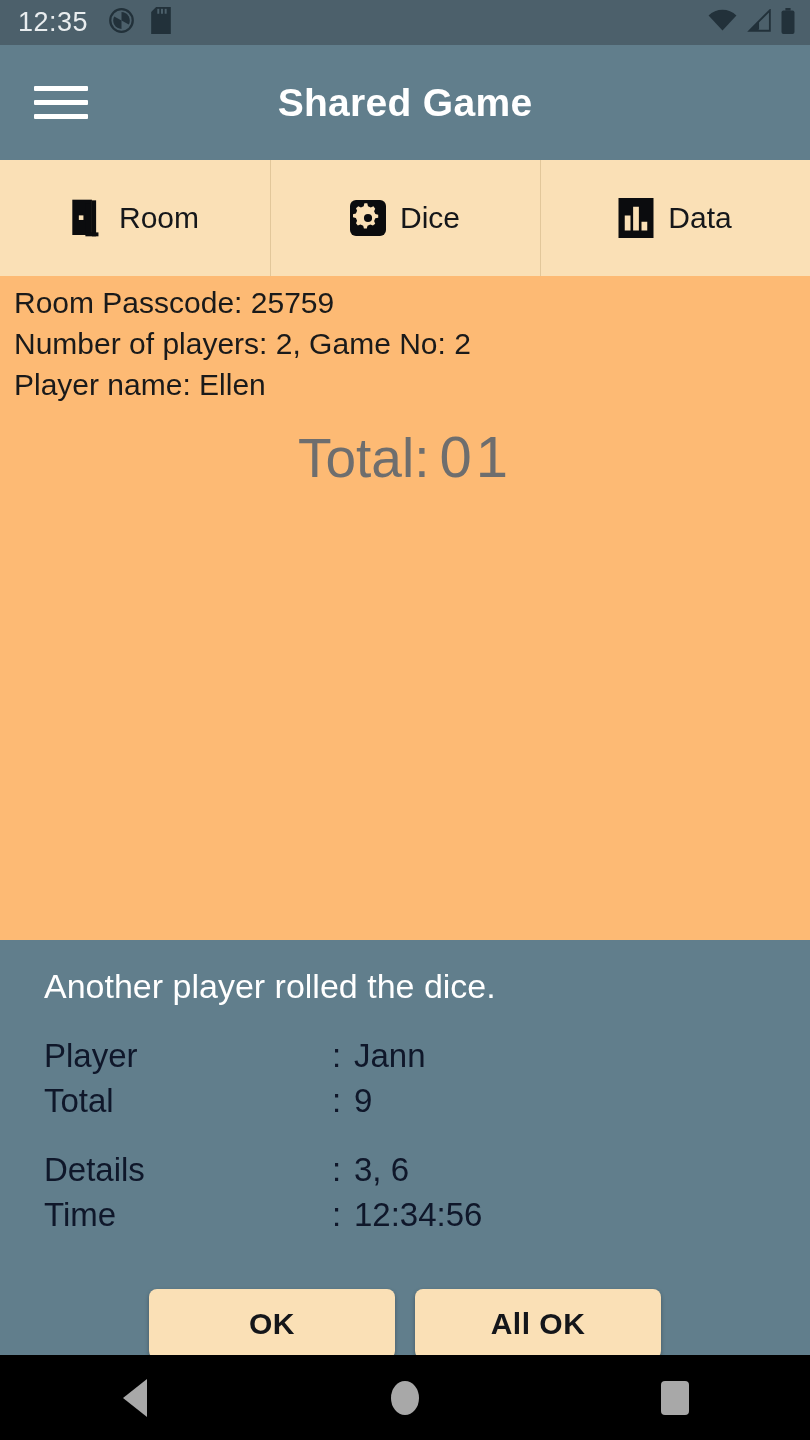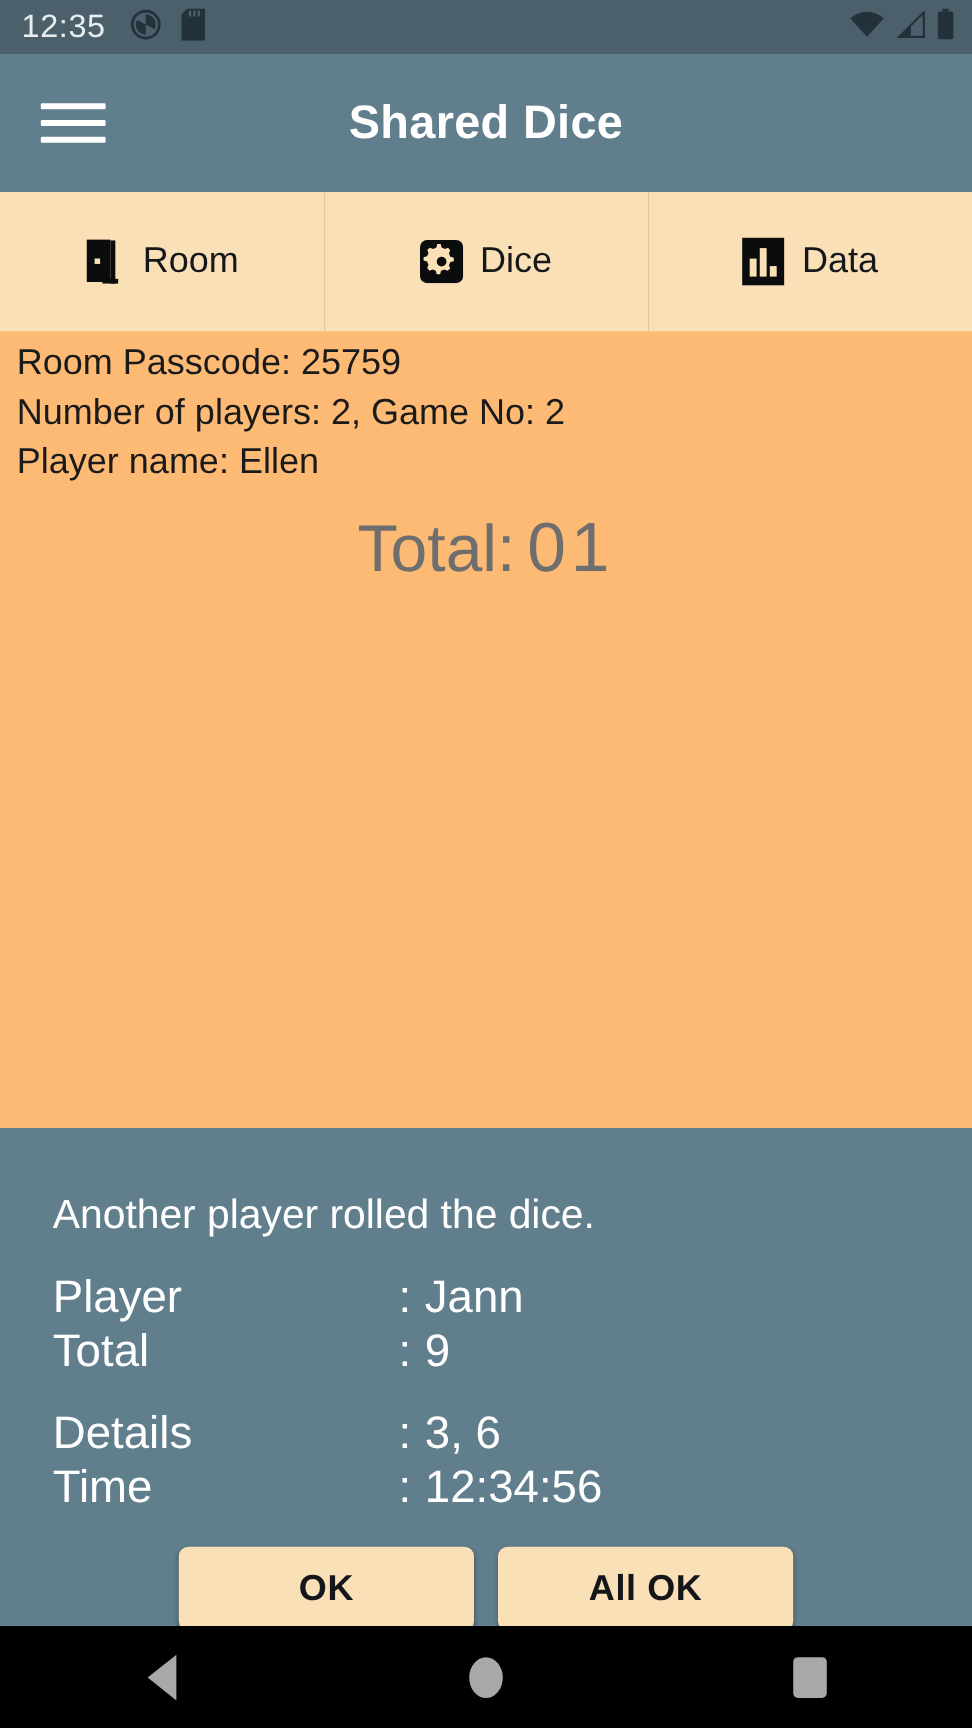--- a/index.html
+++ b/index.html
@@ -184,33 +184,33 @@
 
   
   #dialog {
     position: absolute;
     left: 0;
     top: 940px;
     width: 810px;
     height: 455px;
     background: #617E8C;
     box-sizing: border-box;
-    padding: 52px 44px 0 44px;
+    padding: 26px 44px 0 44px;
   }
   #dialog-message {
     color: #FFFFFF;
     font-size: 34px;
     margin-bottom: 26px;
     line-height: 1.2;
   }
   .detail-group { margin-bottom: 24px; }
   .detail-row {
     display: flex;
-    color: #ffffff;
-    font-size: 38px;
+    color: #0f172a;
+    font-size: 33px;
     line-height: 45px;
   }
   .detail-key { width: 288px; flex: 0 0 288px; }
   .detail-sep { width: 22px; flex: 0 0 22px; }
   .detail-val { flex: 1 1 auto; }
 
   #dialog-buttons {
     position: absolute;
     left: 0; right: 0;
     bottom: 36px;
@@ -317,21 +317,21 @@
       </span>
     </span>
   </div>
 
   <div id="app-bar">
     <div id="hamburger-button">
       <span></span>
       <span></span>
       <span></span>
     </div>
-    <div id="app-title">Shared Dice</div>
+    <div id="app-title">Shared Game</div>
   </div>
 
   <div id="tab-bar">
 
     <div class="tab">
       <span class="tab-icon">
         <svg width="34" height="40" viewBox="0 0 26 30">
           <rect x="1" y="1" width="15" height="27" fill="#0B0C0E"></rect>
           <rect x="11.2" y="4" width="4.2" height="24" fill="#0B0C0E"></rect>
           <rect x="16" y="1.5" width="3.2" height="27.5" fill="#0B0C0E"></rect>

